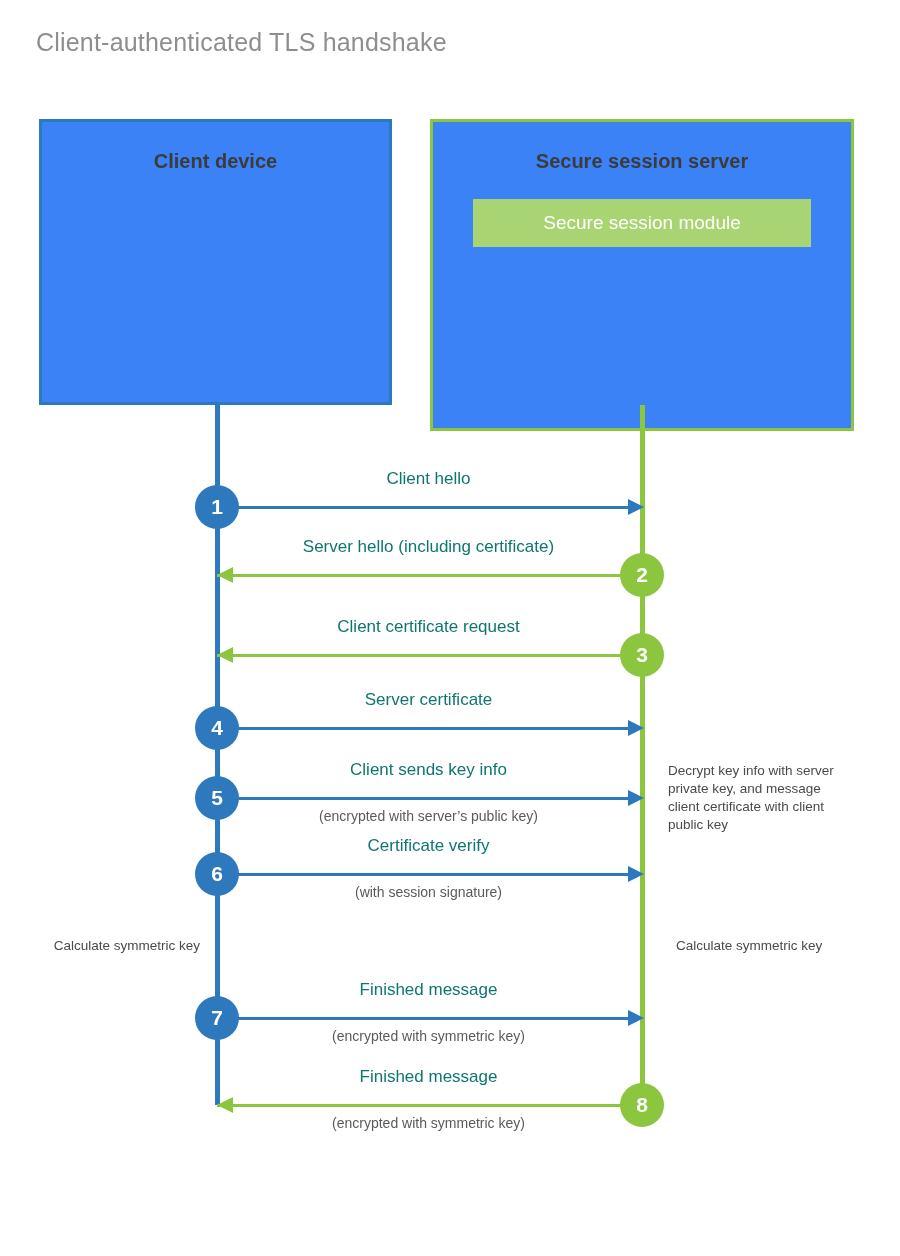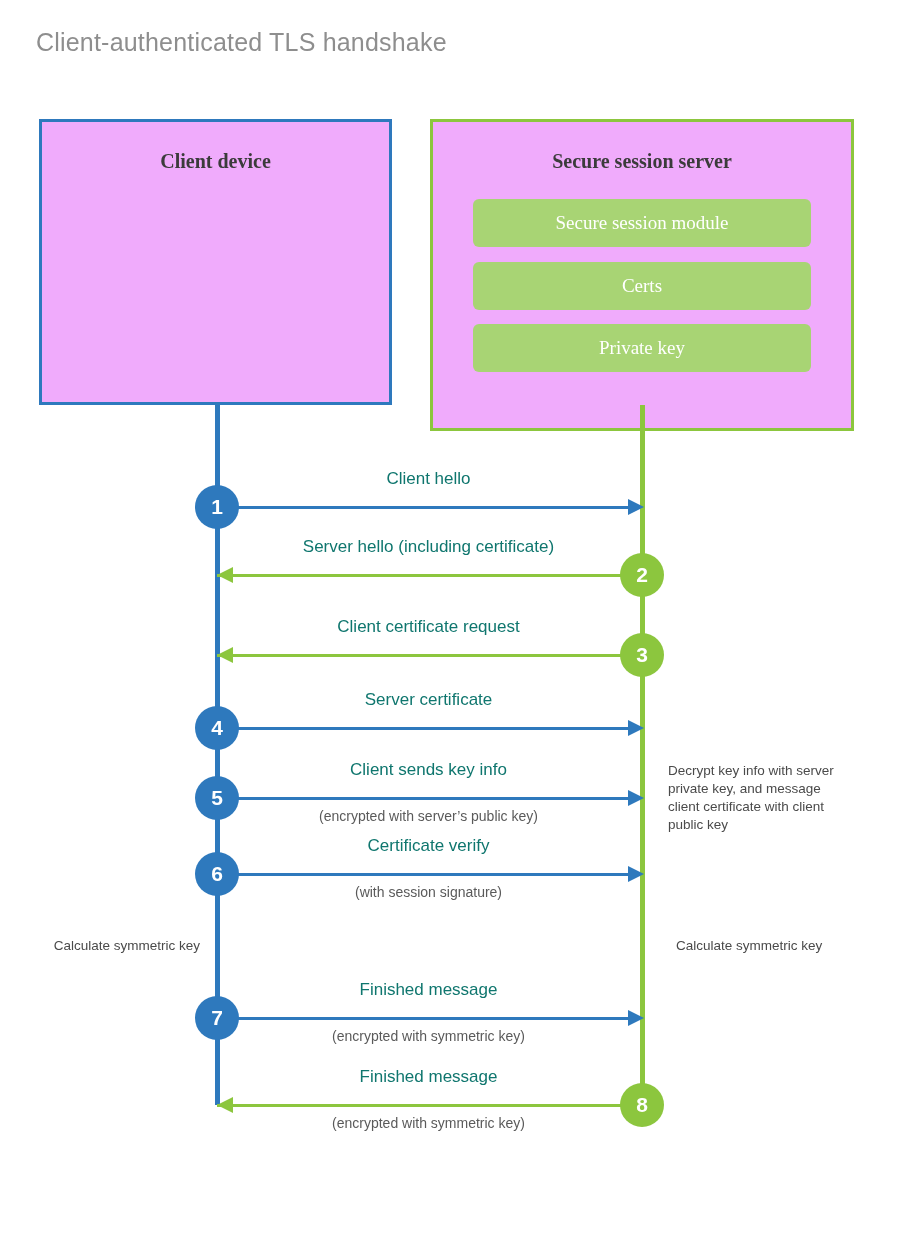--- a/index.html
+++ b/index.html
@@ -24,23 +24,22 @@
     font-size: 25px;
     font-weight: 400;
     color: #8e8e8e;
     letter-spacing: .2px;
     white-space: nowrap;
   }
 
   
   .entity-box {
     position: absolute;
-    background: #f0abfc;
+    background: #3b82f6;
     box-sizing: border-box;
-    font-family: Liberation Serif, serif;
   }
   #client-box {
     left: 39px;  top: 119px;
     width: 353px; height: 286px;
     border: 3px solid #2e79bd;
   }
   #server-box {
     left: 430px; top: 119px;
     width: 424px; height: 312px;
     border: 3px solid #8cc63e;
@@ -77,21 +76,20 @@
   
   .server-bar {
     position: absolute;
     left: 40px;
     width: 338px;
     height: 48px;
     background: #a8d474;
     display: flex;
     align-items: center;
     justify-content: center;
-    border-radius: 6px;
   }
   .server-bar .bar-label {
     color: #ffffff;
     font-size: 19px;
     text-align: center;
   }
   #server-bar-0 { top: 77px; }
   #server-bar-1 { top: 140px; }
   #server-bar-2 { top: 202px; }
 
@@ -217,26 +215,20 @@
 
 <div id="client-box" class="entity-box">
   <div class="entity-title">Client device</div>
 </div>
 
 <div id="server-box" class="entity-box">
   <div class="entity-title">Secure session server</div>
   <div id="server-bar-0" class="server-bar">
     <div class="bar-label">Secure session module</div>
   </div>
-  <div id="server-bar-1" class="server-bar">
-    <div class="bar-label">Certs</div>
-  </div>
-  <div id="server-bar-2" class="server-bar">
-    <div class="bar-label">Private key</div>
-  </div>
 </div>
 
 <div id="client-lifeline" class="lifeline"></div>
 <div id="server-lifeline" class="lifeline"></div>
 
 <div id="messages-layer">
     <div class="msg-row" style="top: 507px;">
       <div class="shaft to-server" style="background: rgb(46, 121, 189);"></div>
       <div class="head right" style="border-left-color: rgb(46, 121, 189);"></div>
       <div class="msg-label">Client hello</div>

